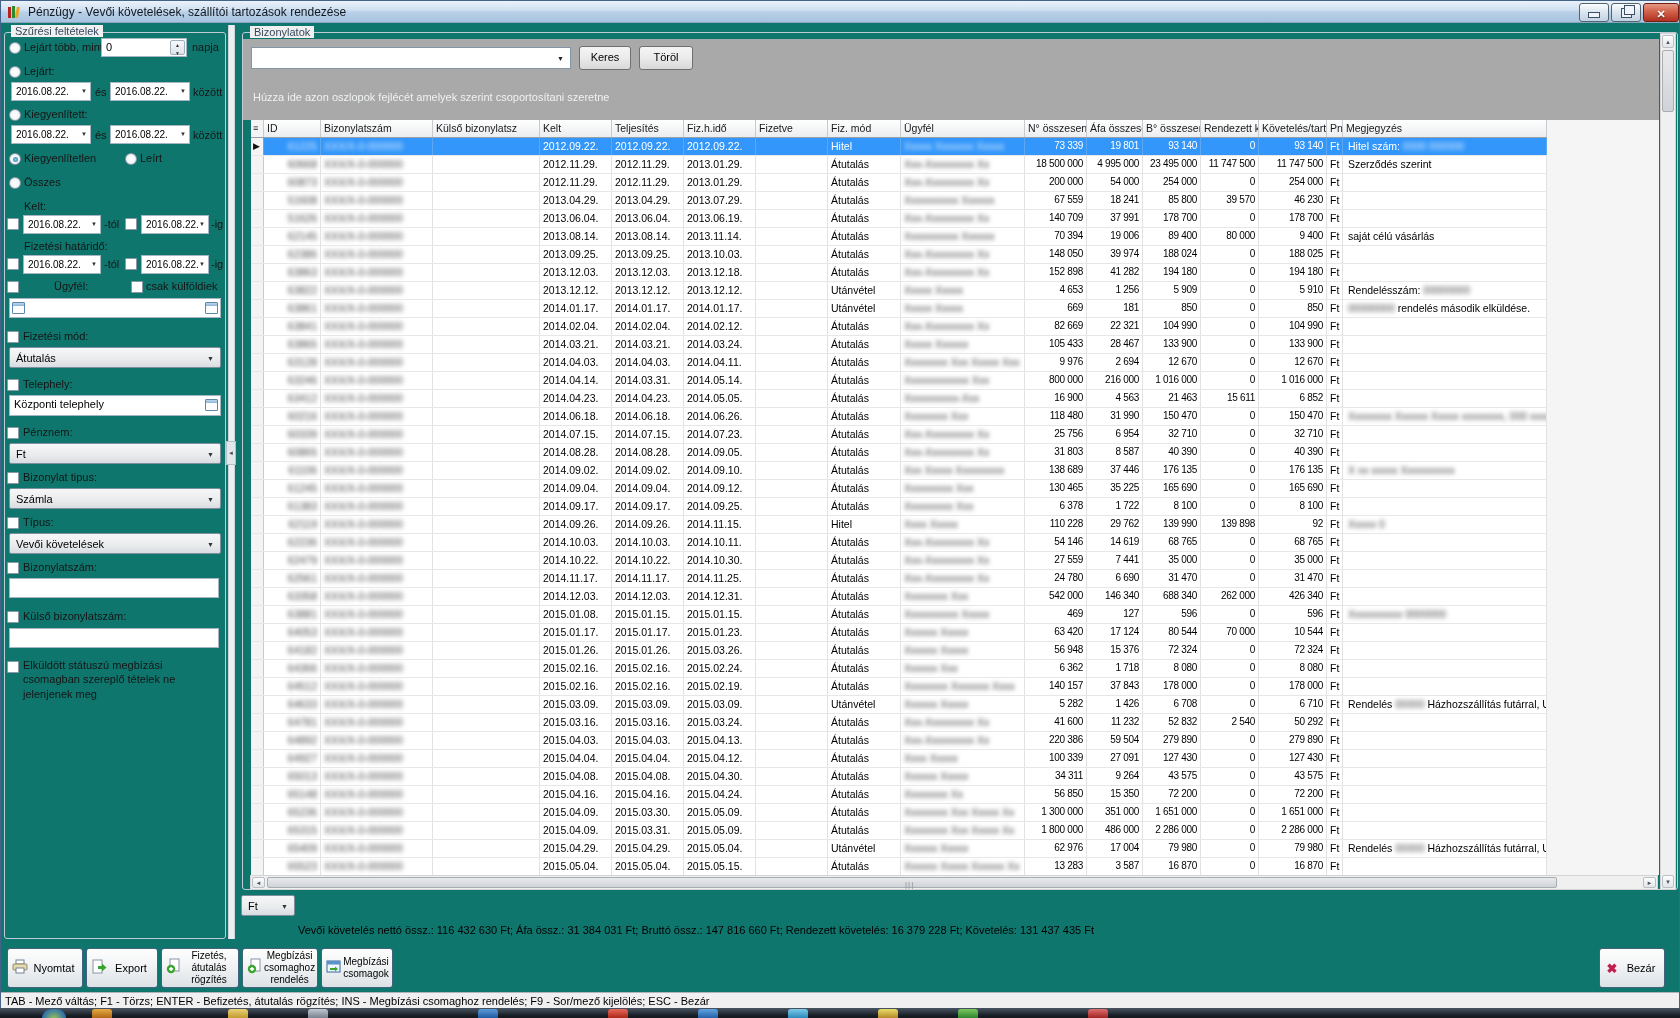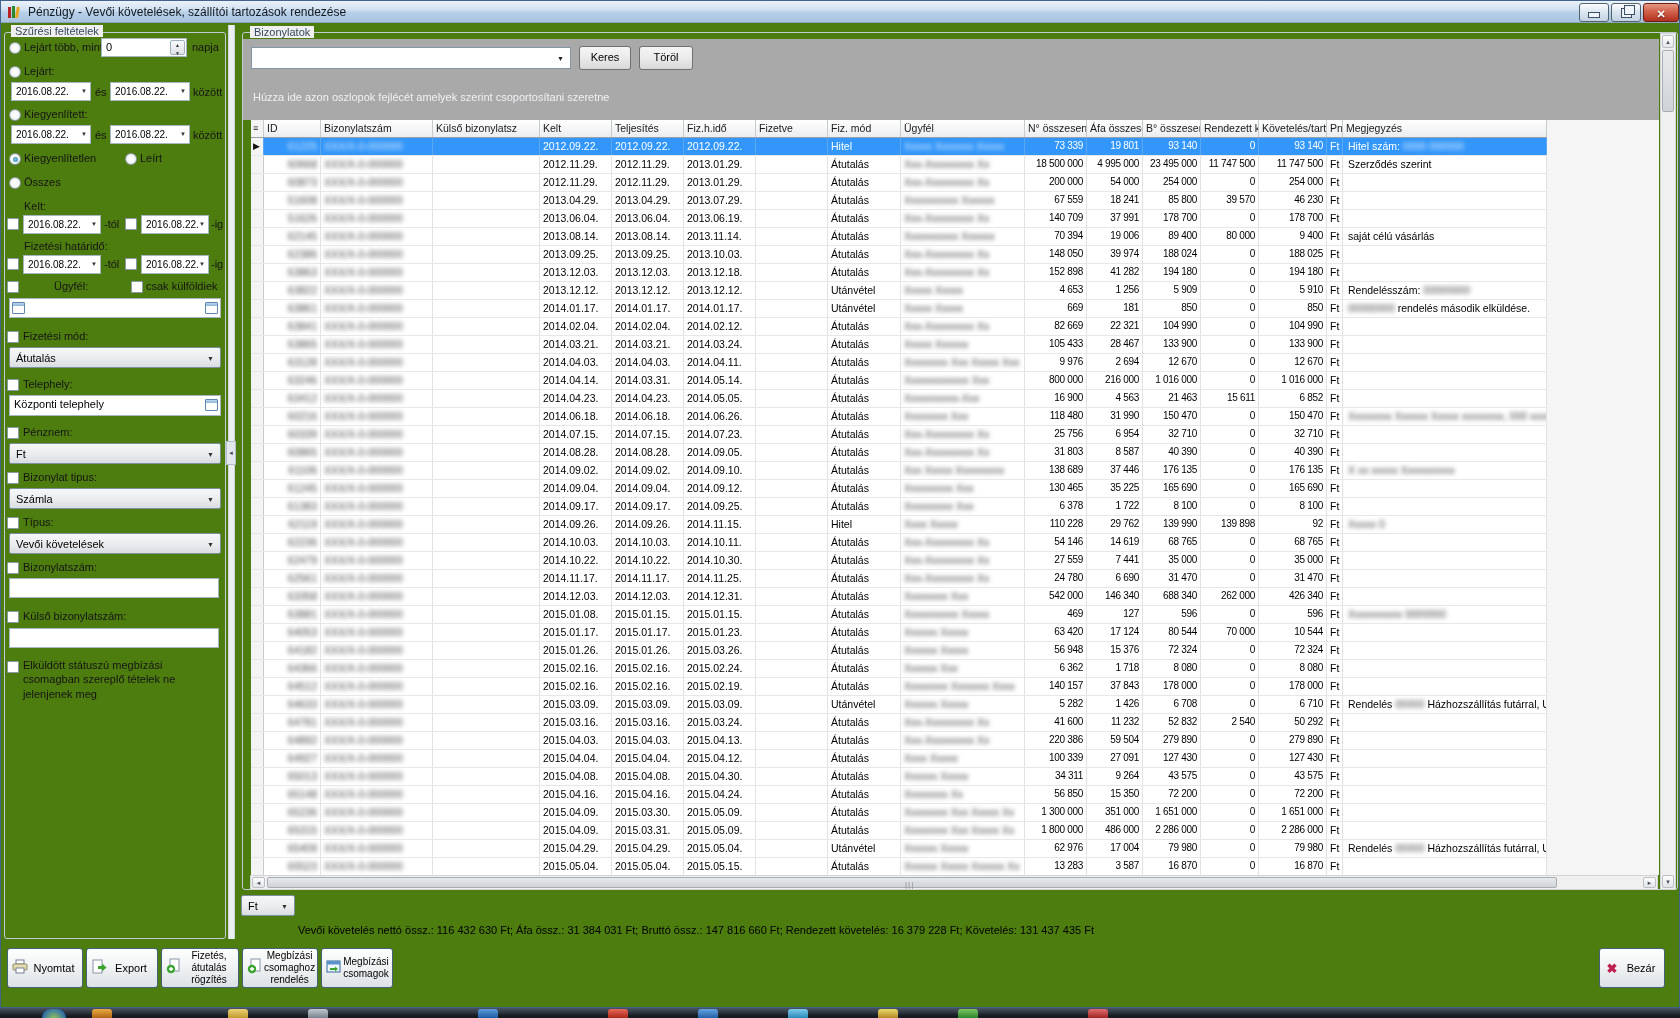--- a/index.html
+++ b/index.html
@@ -1,20 +1,20 @@
 <!DOCTYPE html>
 <html><head>
 <meta charset="utf-8">
 <style>
   html,body{margin:0;padding:0;width:1680px;height:1018px;overflow:hidden;
     font-family:"Liberation Sans",sans-serif;-webkit-font-smoothing:antialiased;}
   .stage{position:relative;width:1680px;height:1018px;background:#f0f0f0;}
   .abs{position:absolute;box-sizing:border-box;}
   
-  .appwin{left:0;top:0;width:1680px;height:1008px;border:1px solid #44638a;background:#4d7c0f;}
+  .appwin{left:0;top:0;width:1680px;height:1008px;border:1px solid #44638a;background:#0f766e;}
   .titlebar{left:0;top:0;right:0;height:22px;
     background:linear-gradient(#eaf2fb 0%,#d3e2f2 40%,#b7cfe7 55%,#a9c4e0 100%);
     border-bottom:1px solid #8aa4bf;}
   .title-ico{left:6px;top:3px;width:16px;height:16px;}
   .title-txt{left:27px;top:4px;font-size:12px;color:#101820;white-space:nowrap;}
   .capbtn{top:2px;height:19px;border:1px solid #53646f;border-radius:3px;
     background:linear-gradient(#fbfdff,#dde7f1 45%,#c2d2e2);text-align:center;line-height:17px;}
   .capbtn.min{left:1578px;width:30px;}
   .capbtn.max{left:1610px;width:30px;}
   .capbtn.cls{left:1642px;width:36px;background:linear-gradient(#e39884,#d2614a 45%,#b03121);border-color:#6d1f16;}
@@ -1071,20 +1071,23 @@
             <rect x="1" y="2" width="13" height="3.5" fill="#5b92c9"></rect>
             <path d="M4 9 h5 v-1.5 l3 2.5 -3 2.5 V11 h-5 z" fill="#3aa52e"></path>
           </svg></span>
     <span class="btx">Megbízási csomagok</span>
   </div>
   <div class="abs bbtn big" style="left:1598px;top:947px;width:66px;height:40px;">
     <span class="bic" style="color:#c02050;font-weight:bold;font-size:13px;">✖</span>
     <span class="btx">Bezár</span>
   </div>
 
+  <div class="abs statusbar">
+    <span class="abs status-txt">TAB - Mező váltás; F1 - Törzs; ENTER - Befizetés, átutalás rögzítés; INS - Megbízási csomaghoz rendelés; F9 - Sor/mező kijelölés; ESC - Bezár</span>
+  </div>
  </div>
 
  <div class="abs taskbar">
   <span class="tb-i" style="left:42px;width:24px;border-radius:10px 10px 0 0;background:radial-gradient(circle at 50% 120%,#a6d64f,#2a6db5 75%);"></span>
   <span class="tb-i" style="left:92px;background:linear-gradient(#f0b044,#b86a14);"></span>
   <span class="tb-i" style="left:228px;background:linear-gradient(#f4d877,#caa22e);"></span>
   <span class="tb-i" style="left:308px;background:linear-gradient(#c7ced6,#7c8894);"></span>
   <span class="tb-i" style="left:478px;background:linear-gradient(#5fa0e0,#1f5ea8);"></span>
   <span class="tb-i" style="left:608px;background:linear-gradient(#ef6a5a,#b42818);"></span>
   <span class="tb-i" style="left:698px;background:linear-gradient(#64a9e8,#2664ae);"></span>

